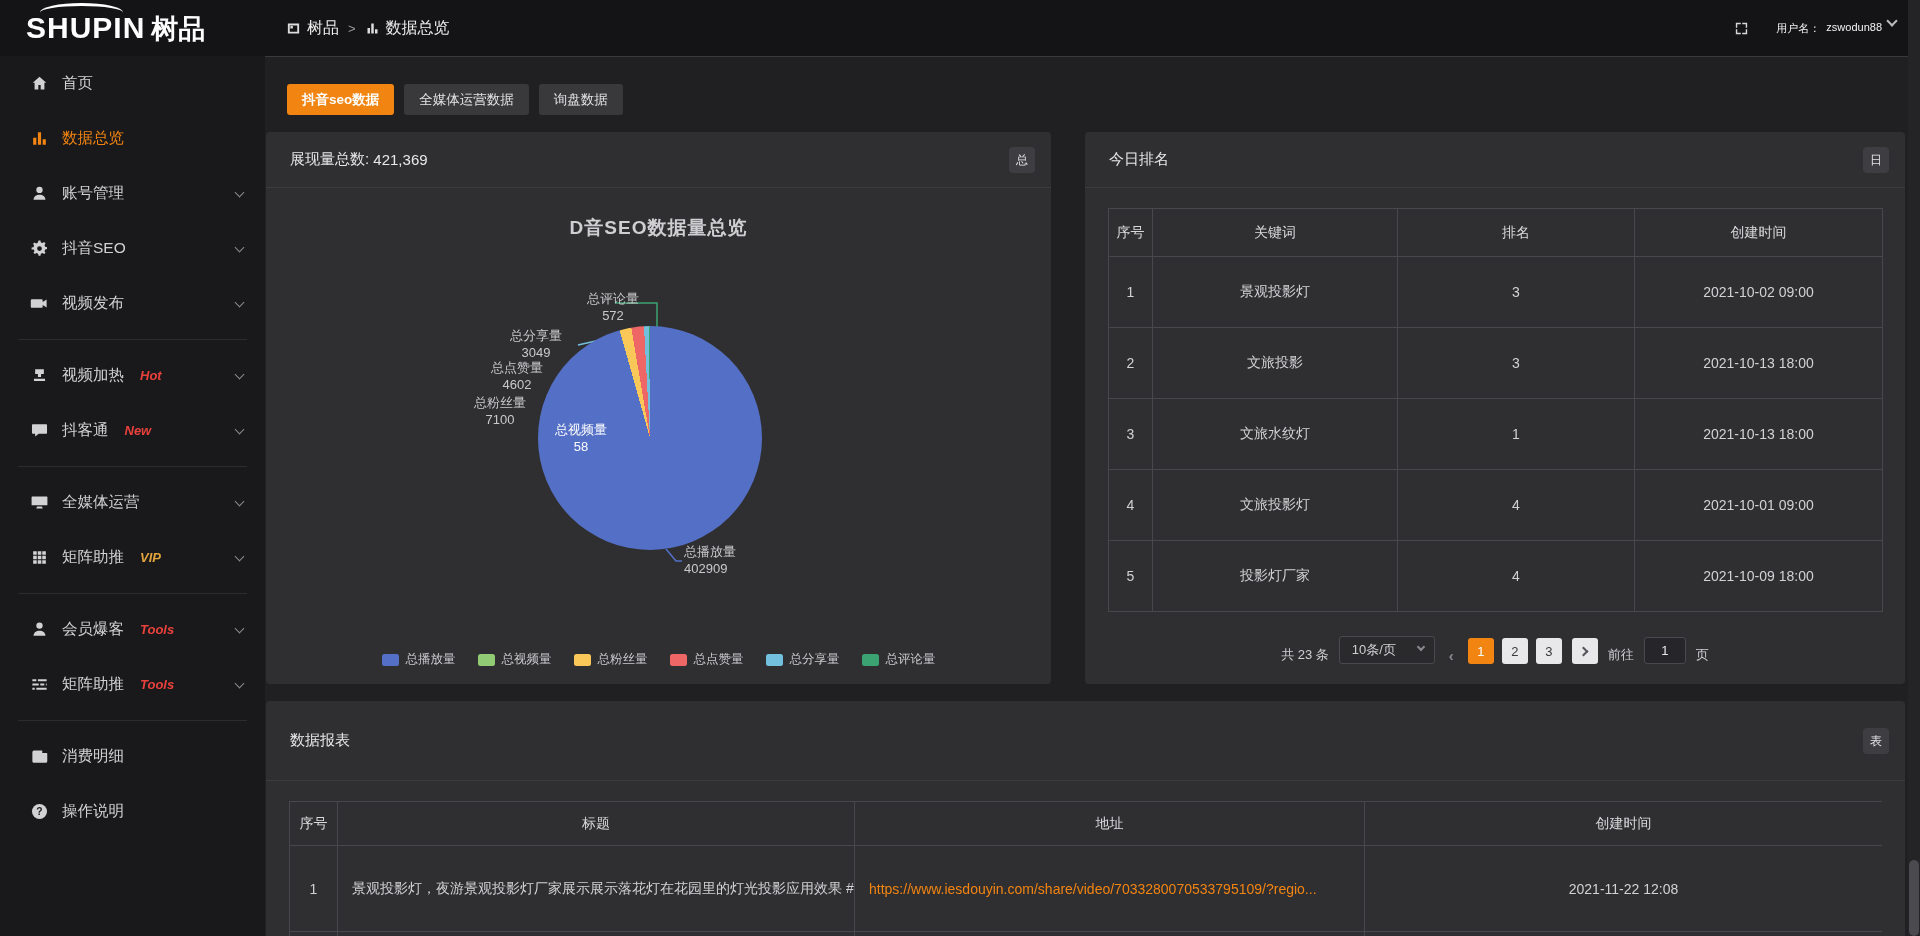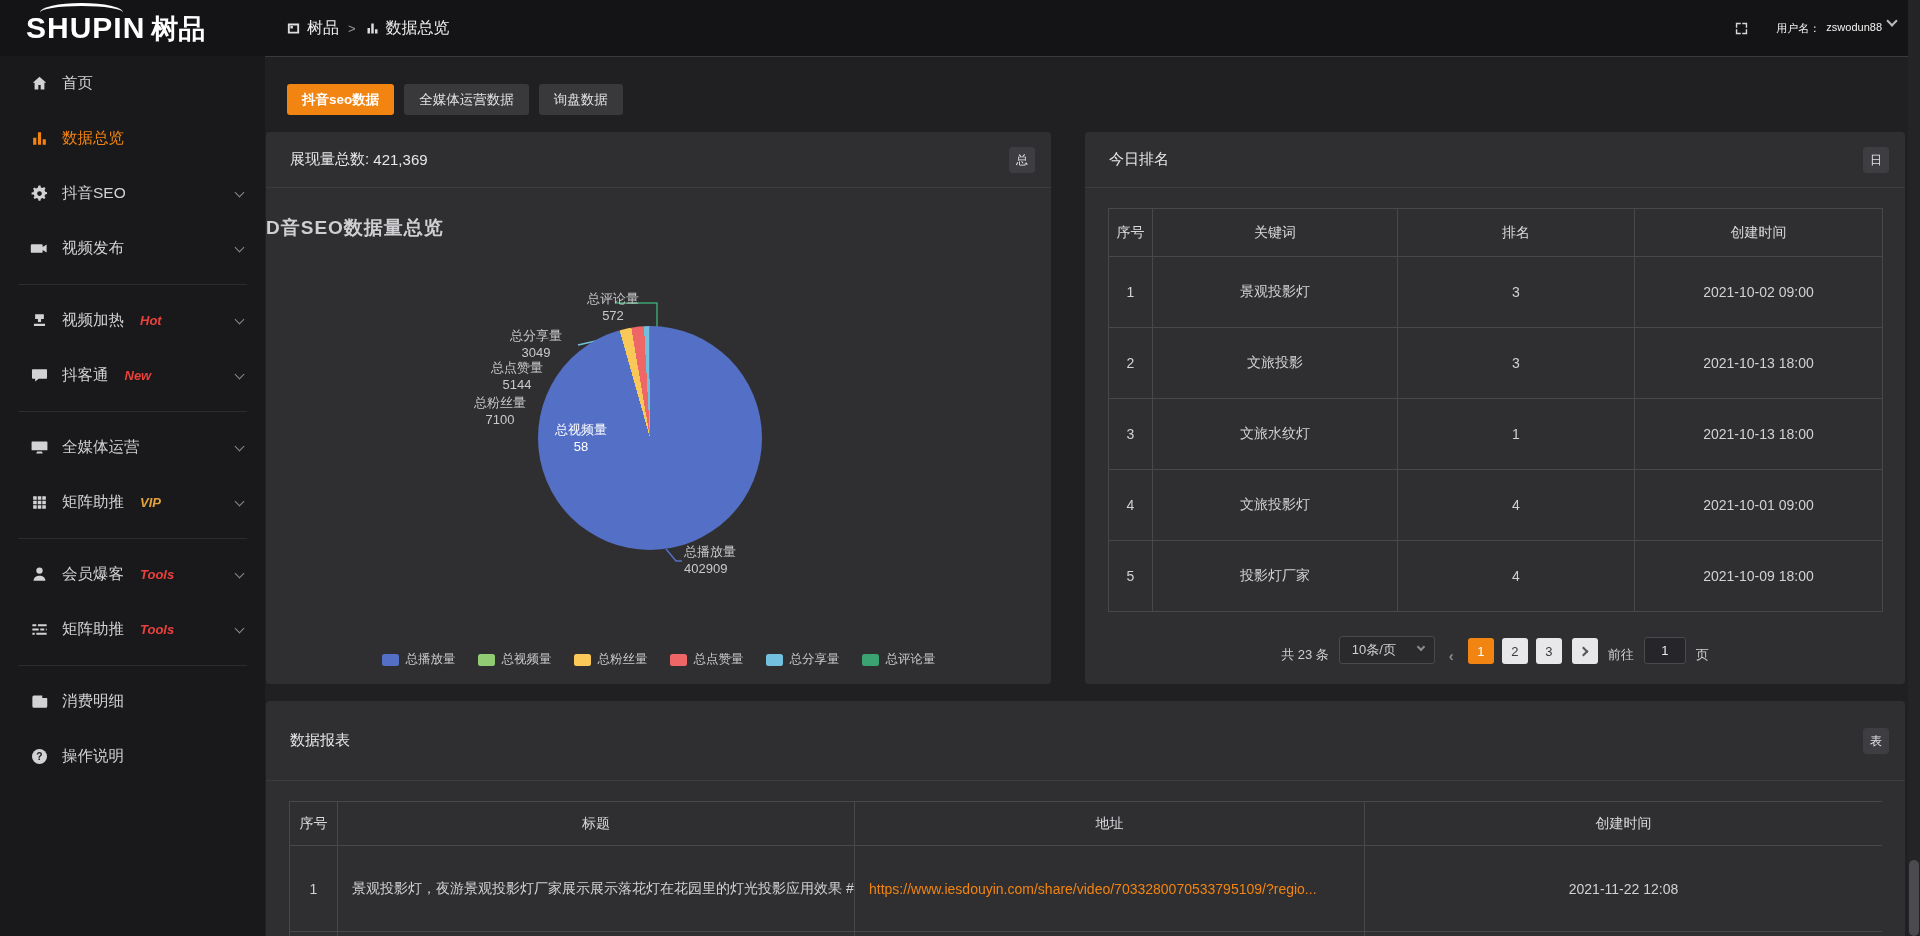--- a/index.html
+++ b/index.html
@@ -51,21 +51,21 @@
     border-radius:4px; font-size:12px; display:flex; align-items:center; justify-content:center; cursor:pointer; }
 
   #card-impressions { left:1px; top:75px; width:785px; height:552px; }
   #card-ranking { left:820px; top:75px; width:820px; height:552px; }
   #card-report { left:1px; top:644px; width:1639px; height:300px; }
   #card-report .card-head { height:80px; }
   #card-report .corner-btn { top:27px; }
 
   
   #chart-body { position:absolute; left:0; top:57px; width:785px; height:495px; }
-  #chart-title { position:absolute; left:0; top:26px; width:100%; font-size:19px; color:#cfcfd2; font-weight:bold; letter-spacing:1px; }
+  #chart-title { position:absolute; left:0; top:26px; width:100%; text-align:center; font-size:19px; color:#cfcfd2; font-weight:bold; letter-spacing:1px; }
   #pie { position:absolute; left:272px; top:137px; width:224px; height:224px; border-radius:50%; }
   .callout { position:absolute; width:84px; text-align:center; font-size:13px; line-height:1.3; color:#c9c9cc; }
   .callout .c-val { display:block; }
   #co-comment { left:305px; top:102px; }
   #co-share   { left:228px; top:139px; }
   #co-like    { left:209px; top:171px; }
   #co-fans    { left:192px; top:206px; }
   #co-video   { left:273px; top:233px; color:#fff; }
   #co-play    { left:418px; top:355px; text-align:left; width:95px; }
   #leader-svg { position:absolute; left:0; top:0; width:785px; height:495px; pointer-events:none; }
@@ -162,20 +162,31 @@
         <svg viewBox="0 0 24 24">
           <path d="M4 11h4v9H4zM10 4h4v16h-4zM16 13h4v7h-4z"></path>
         </svg>
       </span>
       <span class="s-label">数据总览</span>
       <span class="s-spacer"></span>
     </div>
     <div class="s-item">
       <span class="s-icon">
         <svg viewBox="0 0 24 24">
+          <circle cx="12" cy="7.5" r="4"></circle>
+          <path d="M4.5 20c0-4.2 3.4-6.5 7.5-6.5s7.5 2.3 7.5 6.5z"></path>
+        </svg>
+      </span>
+      <span class="s-label">账号管理</span>
+      <span class="s-spacer"></span>
+      <span class="s-chev"></span>
+    </div>
+    <div class="s-item">
+      <span class="s-icon">
+        <svg viewBox="0 0 24 24">
           <path fill-rule="evenodd" d="M10.8 2h2.4l.5 2.3 2.2.9 2-1.3 1.7 1.7-1.3 2 .9 2.2 2.3.5v2.4l-2.3.5-.9 2.2 1.3 2-1.7 1.7-2-1.3-2.2.9-.5 2.3h-2.4l-.5-2.3-2.2-.9-2 1.3-1.7-1.7 1.3-2-.9-2.2L2 13.2v-2.4l2.3-.5.9-2.2-1.3-2 1.7-1.7 2 1.3 2.2-.9zM12 9a3 3 0 100 6 3 3 0 000-6z"></path>
         </svg>
       </span>
       <span class="s-label">抖音SEO</span>
       <span class="s-spacer"></span>
       <span class="s-chev"></span>
     </div>
     <div class="s-item">
       <span class="s-icon">
         <svg viewBox="0 0 24 24">
@@ -304,21 +315,21 @@
       <div class="callout" id="co-comment">
         <span class="c-name">总评论量</span>
         <span class="c-val">572</span>
       </div>
       <div class="callout" id="co-share">
         <span class="c-name">总分享量</span>
         <span class="c-val">3049</span>
       </div>
       <div class="callout" id="co-like">
         <span class="c-name">总点赞量</span>
-        <span class="c-val">5144</span>
+        <span class="c-val">4602</span>
       </div>
       <div class="callout" id="co-fans">
         <span class="c-name">总粉丝量</span>
         <span class="c-val">7100</span>
       </div>
       <div class="callout" id="co-video">
         <span class="c-name">总视频量</span>
         <span class="c-val">58</span>
       </div>
       <div class="callout" id="co-play">

